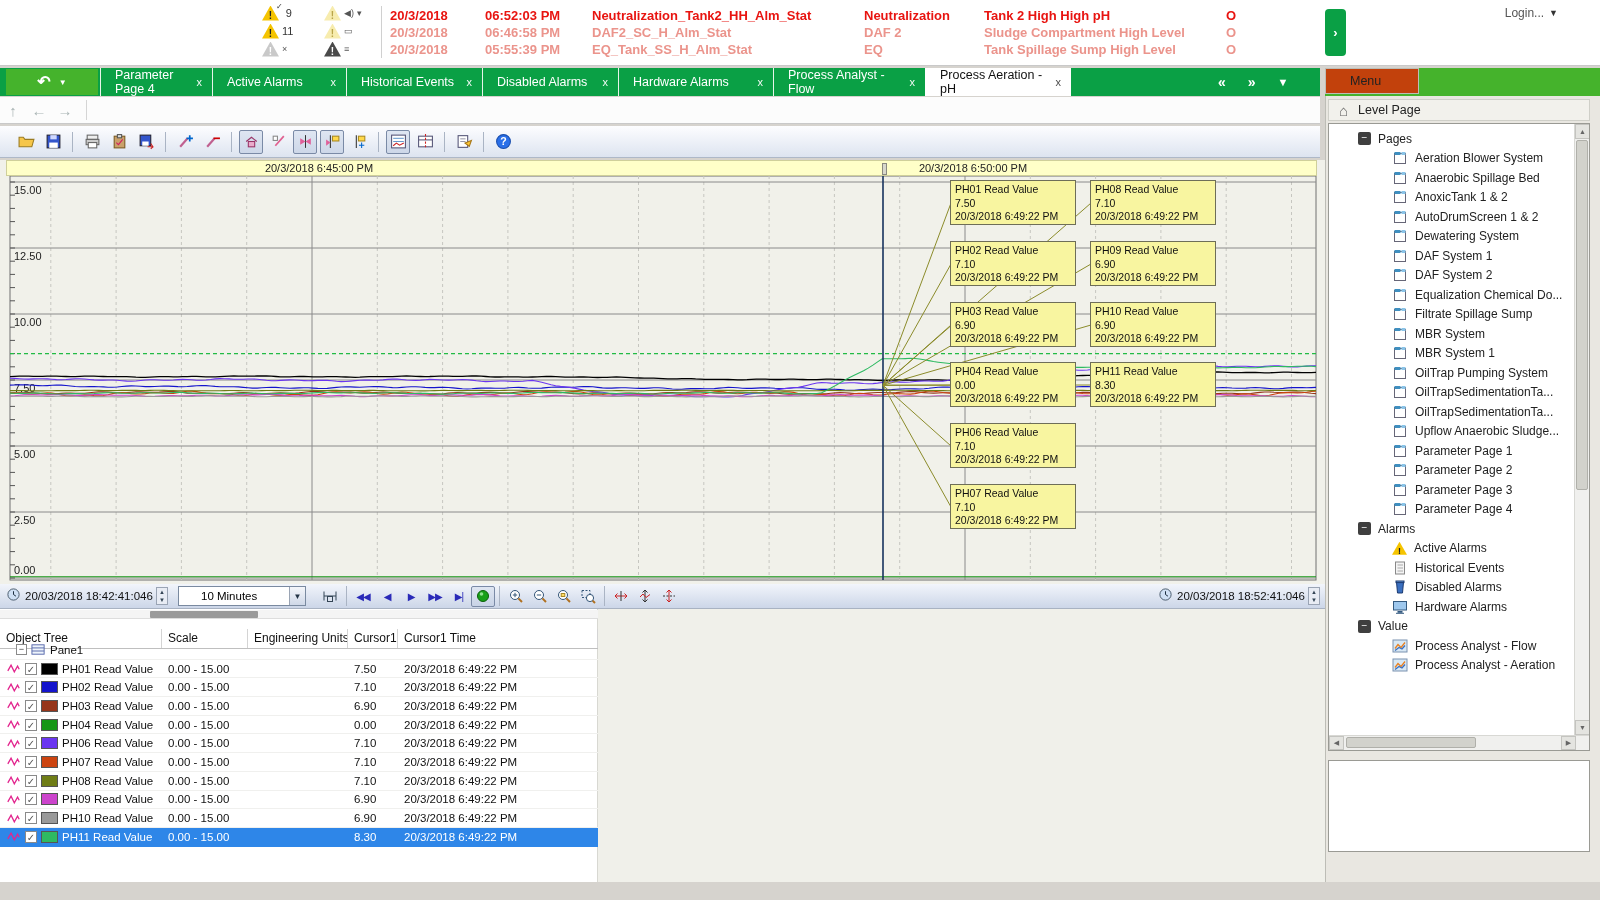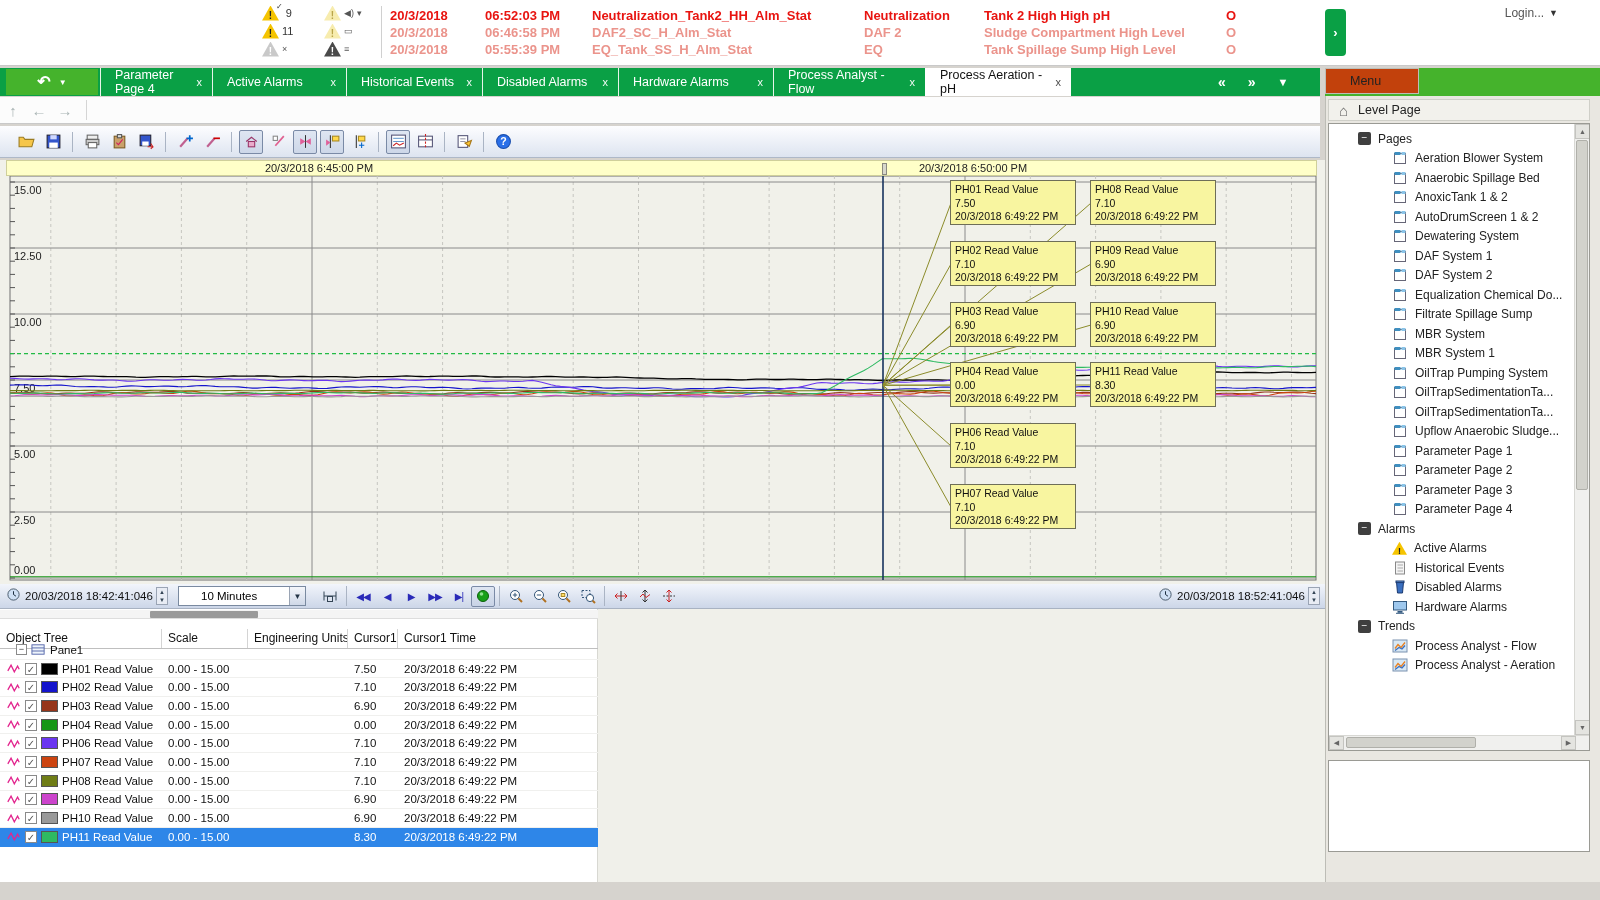--- a/index.html
+++ b/index.html
@@ -1021,21 +1021,21 @@
               <svg viewBox="0 0 16 16">
                 <rect x="1.5" y="2.5" width="13" height="8.5" fill="#9ec8ee" stroke="#345a80"></rect>
                 <rect x="5.5" y="12" width="5" height="1.8" fill="#345a80"></rect>
                 <rect x="4" y="13.8" width="8" height="1" fill="#345a80"></rect>
               </svg>
             </span>
             <span>Hardware Alarms</span>
           </div>
           <div class="titem root">
             <span class="rtoggle">−</span>
-            <span>Trends</span>
+            <span>Value</span>
           </div>
           <div class="titem child">
             <span class="ticon">
               <svg viewBox="0 0 16 16">
                 <rect x="1" y="2" width="14" height="12" fill="#d8e8f4" stroke="#7a92b0"></rect>
                 <polyline points="3,10.5 6,6.5 9,9.5 13,4.5" stroke="#e88020" fill="none" stroke-width="1.3"></polyline>
                 <polyline points="3,12.5 7,9.5 10,11 13,7.5" stroke="#3a6fc0" fill="none" stroke-width="1.3"></polyline>
               </svg>
             </span>
             <span>Process Analyst - Flow</span>

